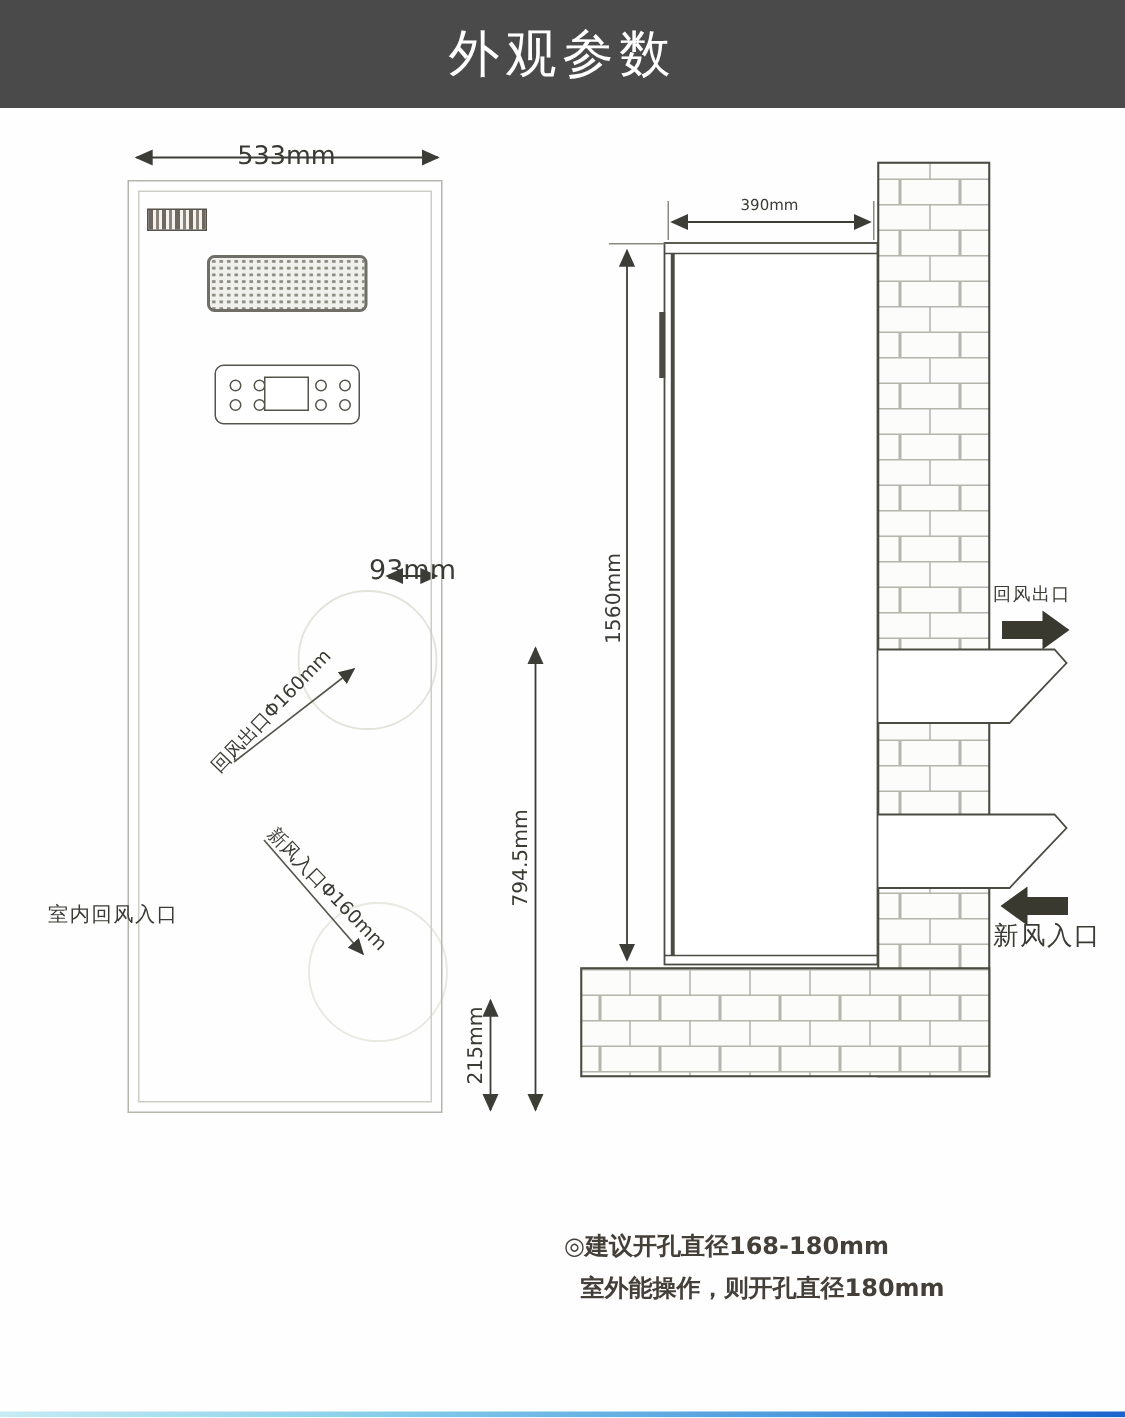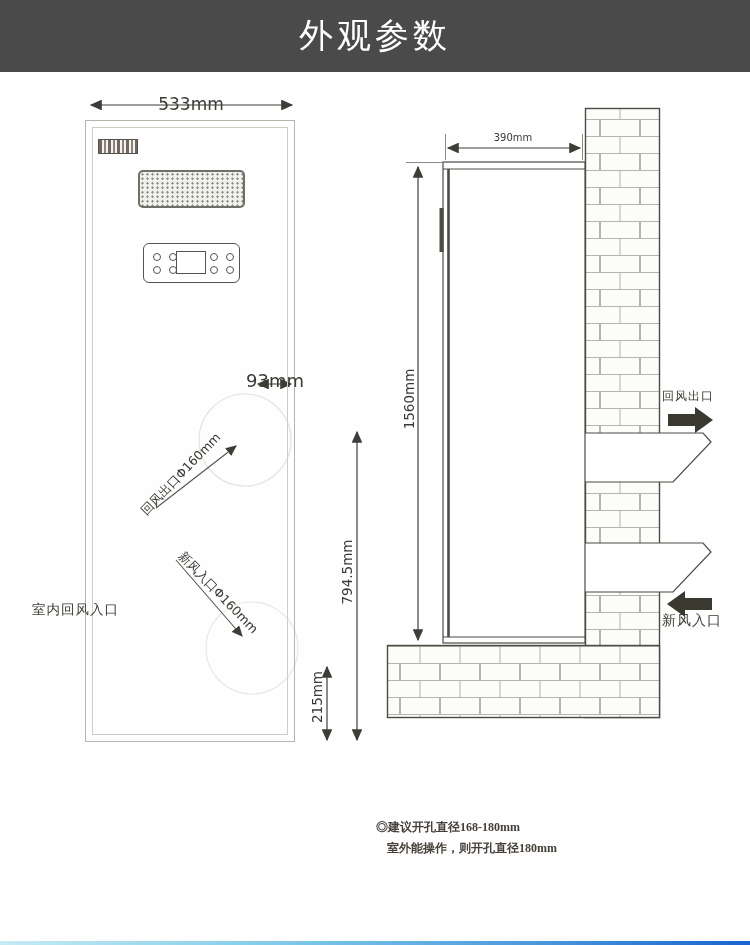--- a/index.html
+++ b/index.html
@@ -25,21 +25,21 @@
   .dim-7945{ left:306px; top:564px; width:82px; font-size:13.5px; transform:rotate(-90deg); }
   .dim-1560{ left:369px; top:391px; width:80px; font-size:13.5px; transform:rotate(-90deg); }
   .dim-390 { left:468px; top:132px; width:90px; font-size:10px; }
 
   .diag1 { left:143px; top:505px; width:132px; height:15px; font-size:12.5px;
            transform:rotate(-46deg); transform-origin:0 50%; }
   .diag2 { left:181px; top:546px; width:136px; height:15px; font-size:12.5px;
            transform:rotate(46deg); transform-origin:0 50%; }
   .indoor-return { left:22px; top:601px; font-size:13.5px; letter-spacing:1px;margin-left:10px; }
   .out-lbl { left:662px; top:388px; font-size:12px; letter-spacing:1px; }
-  .in-lbl  { left:662px; top:612px; font-size:14px; letter-spacing:1px; }
+  .in-lbl  { left:662px; top:612px; font-size:17px; letter-spacing:1px; }
 
   
   .unit-outer { position:absolute; left:85px; top:120px; width:210px; height:622px;
                 border:1px solid #b5b5ad; }
   .unit-inner { position:absolute; left:92px; top:127px; width:196px; height:608px;
                 border:1px solid #cdcdc5; }
   .brand-logo { position:absolute; left:98px; top:139px; width:40px; height:15px;
                 border:1px solid #55504a;
                 background:repeating-linear-gradient(90deg,#6e6861 0 3px,#f4f2ef 3px 5px,#8a837b 5px 7px,#f4f2ef 7px 9px); }
   .grille { position:absolute; left:138px; top:170px; width:107px; height:38px;
@@ -50,22 +50,22 @@
            border:1.5px solid #55544c; border-radius:6px; background:#fff; }
   .btn-grid { position:absolute; width:32px; height:26px; top:250px;
               display:grid; grid-template-columns:1fr 1fr; grid-template-rows:1fr 1fr;
               justify-items:center; align-items:center; }
   .btn-grid.left { left:149px; } .btn-grid.right { left:206px; }
   .pbtn { width:8px; height:8px; border:1px solid #55544c; border-radius:50%; background:#fff; }
   .screen { position:absolute; left:176px; top:251px; width:30px; height:23px;
             border:1px solid #55544c; background:#fff; }
 
   
-  .notes { position:absolute; left:376px; top:817px; color:#453f39; font-size:12px;
-           font-weight:600; line-height:1.75;font-family:Liberation Serif, serif; }
+  .notes { position:absolute; left:376px; top:817px; color:#453f39; font-size:16px;
+           font-weight:600; line-height:1.75; }
   .notes .indent { padding-left:11px; }
 
   
   .accent-bar { position:absolute; left:0; bottom:0; width:750px; height:4px;
                 background:linear-gradient(to right,#c6ebf3,#84cde9 35%,#4a97dd 72%,#1b63cf); }
 </style>
 </head>
 <body>
 
 <div id="canvas">

